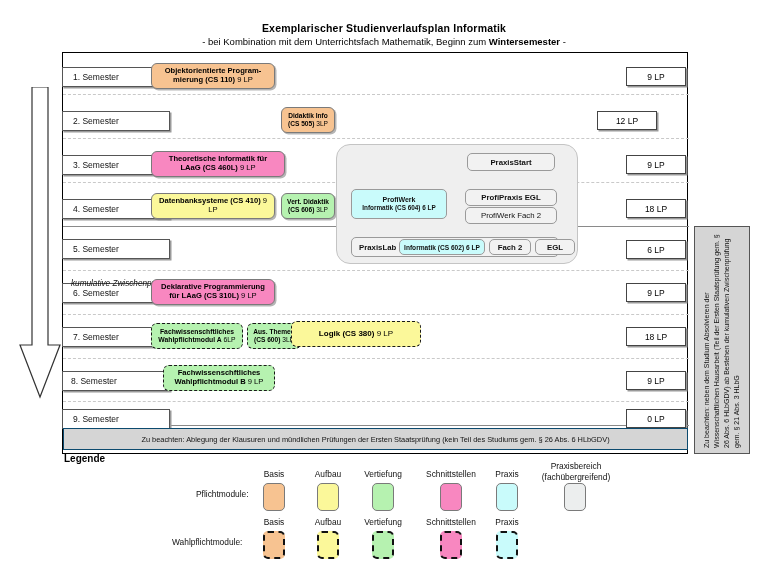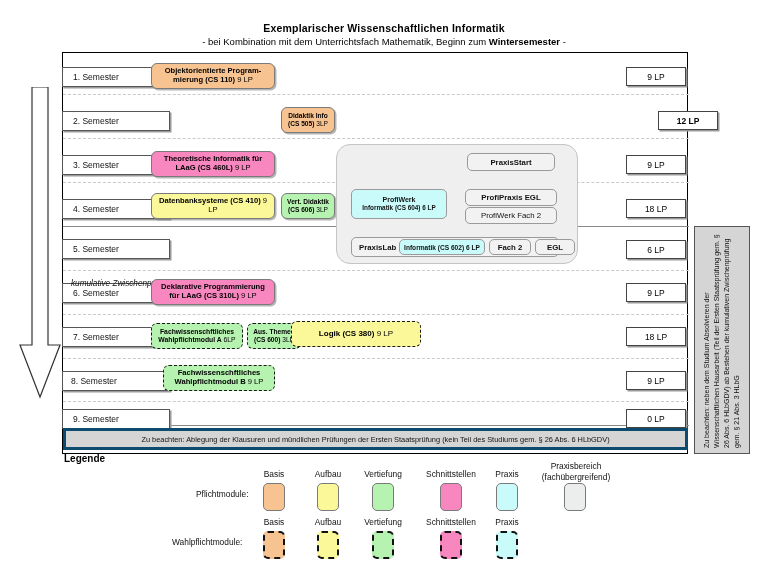--- a/index.html
+++ b/index.html
@@ -84,21 +84,21 @@
   
   .arrow{position:absolute;left:18px;top:87px;width:44px;height:312px;}
 
   .zwischen{
     position:absolute;left:8px;top:226px;font-size:8.2px;font-style:italic;color:#111;
   }
 
   
   .note-bar{
     position:absolute;left:63px;top:428px;width:625px;height:22px;
-    background:#d5d5d5;border:3px solid #0c4a6e;box-sizing:border-box;
+    background:#d5d5d5;border:1px solid #0c4a6e;box-sizing:border-box;
     display:flex;align-items:center;justify-content:center;
     font-size:7.4px;color:#111;
   }
 
   
   .side-note{
     position:absolute;left:694px;top:226px;width:56px;height:228px;
     background:#d5d5d5;border:1px solid #555;box-sizing:border-box;
     overflow:hidden;
   }
@@ -119,21 +119,21 @@
     border:1px solid #7a7a7a;box-sizing:border-box;
   }
   .swatch.dashed{border:2px dashed #111;}
 </style>
 </head>
 <body>
 
 <div id="root">
 
   <div class="title-wrap">
-    <div class="title">Exemplarischer Wissenschaftlichen Informatik</div>
+    <div class="title">Exemplarischer Studienverlaufsplan Informatik</div>
     <div class="subtitle"><span>- bei Kombination mit dem Unterrichtsfach Mathematik, Beginn zum </span><b>Wintersemester</b><span> -</span></div>
   </div>
 
   <div class="arrow">
     <svg width="44" height="312" viewBox="0 0 44 312">
       <polygon points="14,0 30,0 30,258 42,258 22,310 2,258 14,258" fill="#ffffff" stroke="#333333" stroke-width="1.2"></polygon>
     </svg>
   </div>
 
   <div class="plan-frame">
@@ -154,40 +154,40 @@
     <div class="sem-chip" style="top:146px;">4. Semester</div>
     <div class="sem-chip" style="top:186px;">5. Semester</div>
     <div class="sem-chip" style="top:230px;">6. Semester</div>
     <div class="sem-chip" style="top:274px;">7. Semester</div>
     <div class="sem-chip" style="top:318px;padding-left:8px;">8. Semester</div>
     <div class="sem-chip" style="top:356px;">9. Semester</div>
 
     <div class="zwischen">kumulative Zwischenprüfung</div>
 
     <div class="lp-chip" style="left:563px;top:14px;">9 LP</div>
-    <div class="lp-chip" style="left:595px;top:58px;font-weight:bold;">12 LP</div>
+    <div class="lp-chip" style="left:534px;top:58px;">12 LP</div>
     <div class="lp-chip" style="left:563px;top:102px;">9 LP</div>
     <div class="lp-chip" style="left:563px;top:146px;">18 LP</div>
     <div class="lp-chip" style="left:563px;top:187px;">6 LP</div>
     <div class="lp-chip" style="left:563px;top:230px;">9 LP</div>
     <div class="lp-chip" style="left:563px;top:274px;">18 LP</div>
     <div class="lp-chip" style="left:563px;top:318px;">9 LP</div>
     <div class="lp-chip" style="left:563px;top:356px;">0 LP</div>
 
     <div class="mod c-basis" style="left:88px;top:10px;width:124px;height:26px;">
       <span><span class="nm">Objektorientierte Program-<br>mierung (CS 110)</span>
       <span class="lp">9 LP</span></span>
     </div>
 
     <div class="mod c-basis" style="left:218px;top:54px;width:54px;height:26px;font-size:6.6px;">
       <span><span class="nm">Didaktik Info<br>(CS 505)</span>
       <span class="lp">3LP</span></span>
     </div>
 
-    <div class="mod c-schnitt" style="left:88px;top:98px;width:124px;height:26px;">
+    <div class="mod c-schnitt" style="left:88px;top:98px;width:134px;height:26px;">
       <span><span class="nm">Theoretische Informatik für<br>LAaG (CS 460L)</span>
       <span class="lp">9 LP</span></span>
     </div>
 
     <div class="mod c-aufbau" style="left:88px;top:140px;width:124px;height:26px;">
       <span><span class="nm">Datenbanksysteme (CS 410)</span>
       <span class="lp">9 LP</span></span>
     </div>
     <div class="mod c-vertief" style="left:218px;top:140px;width:54px;height:26px;font-size:6.6px;">
       <span><span class="nm">Vert. Didaktik<br>(CS 606)</span>

